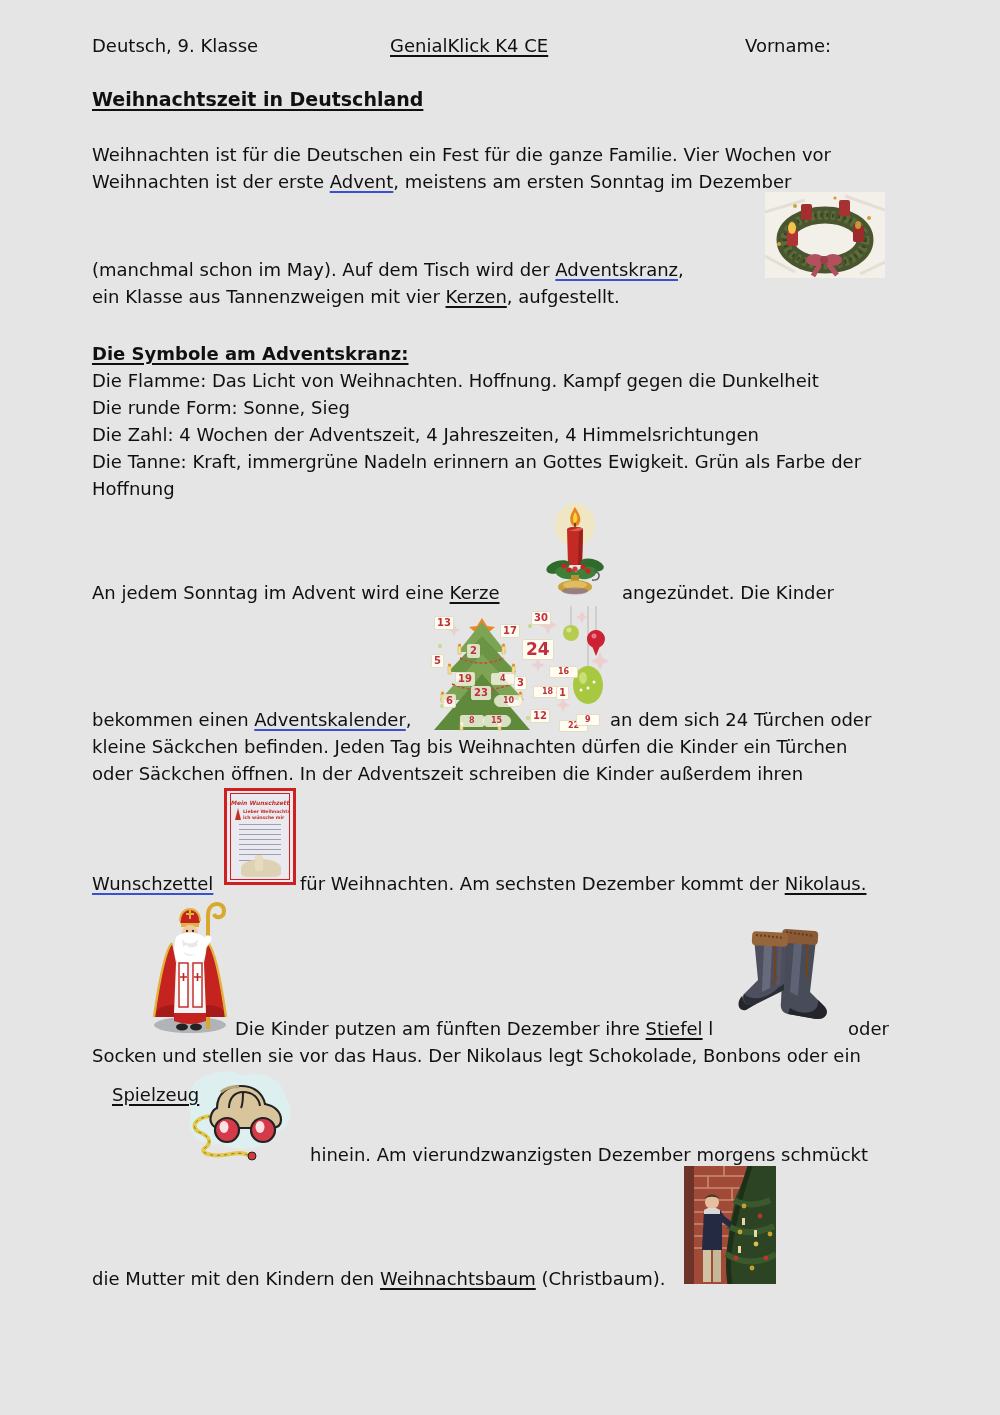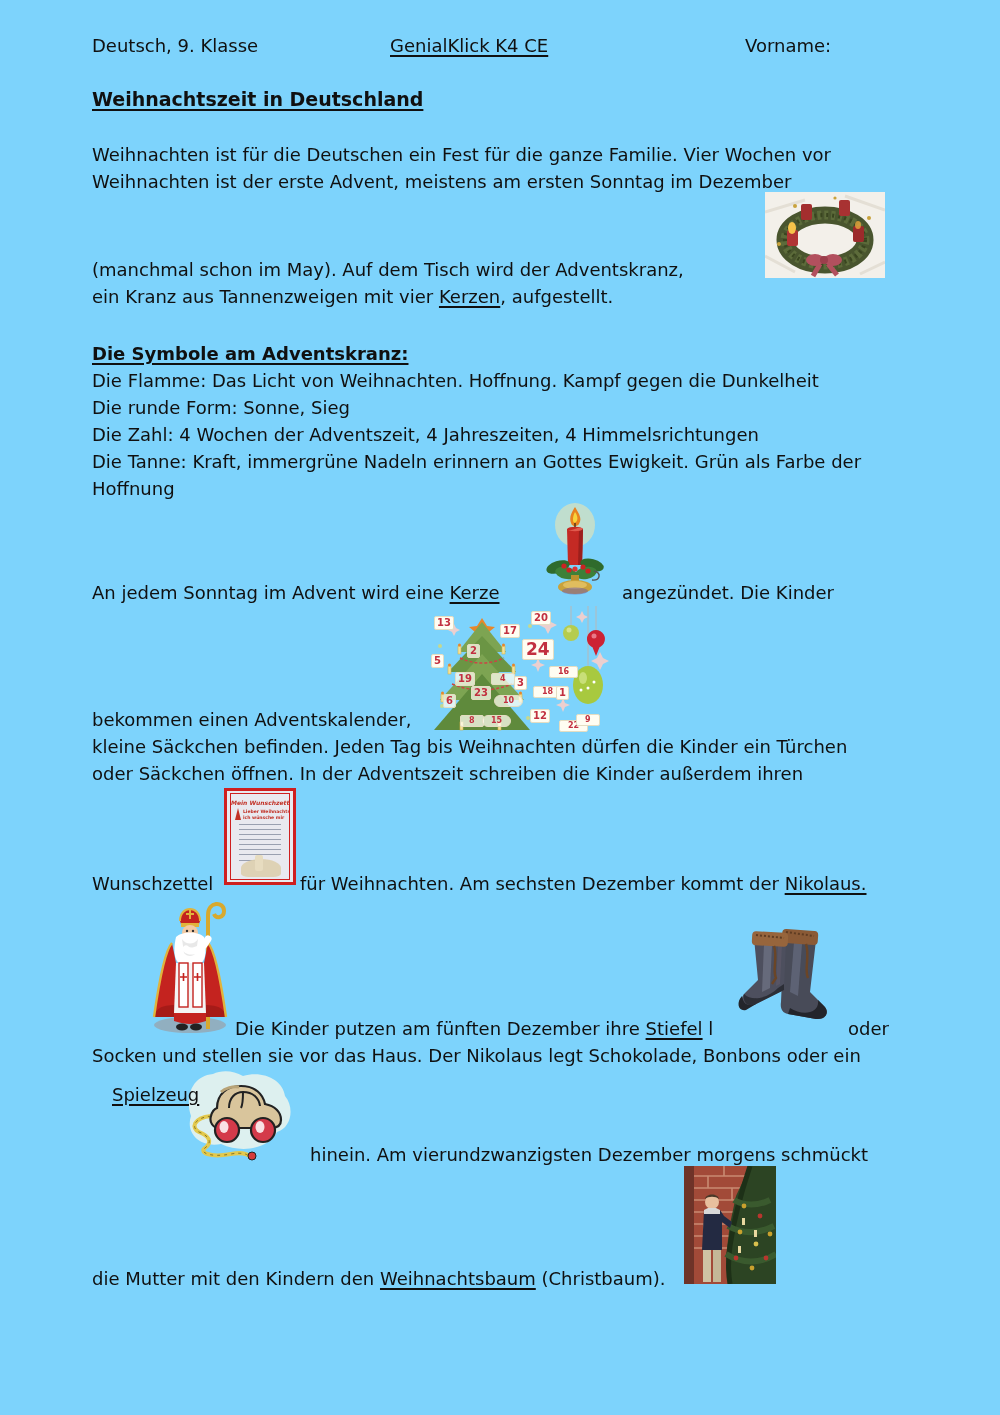--- a/index.html
+++ b/index.html
@@ -1,21 +1,21 @@
 <!DOCTYPE html>
 <html><head>
 <meta charset="utf-8">
 <style>
   html,body{margin:0;padding:0;background:#ffffff;}
-  .page{position:relative;width:1000px;height:1415px;background:#7dd3fc;overflow:hidden;
+  .page{position:relative;width:1000px;height:1415px;background:#e5e5e5;overflow:hidden;
         font-family:"DejaVu Sans",sans-serif;color:#101010;}
   .line{position:absolute;white-space:nowrap;font-size:18px;line-height:27px;}
   .bold{font-weight:bold;}
   .u{text-decoration:underline;text-decoration-thickness:1.6px;text-underline-offset:3px;}
-  .ub{text-decoration-color:#3b4fd0;text-decoration-thickness:2px;
+  .ub{text-decoration:underline;text-decoration-color:#3b4fd0;text-decoration-thickness:2px;
       text-underline-offset:3px;cursor:pointer;text-align:right;}
   .img{position:absolute;}
   
   .note{box-sizing:border-box;background:#e9e9ef;border:3px solid #cf1f1f;padding:2px 3px;}
   .note .inner{box-sizing:border-box;width:100%;height:100%;border:1px solid #cf1f1f;
                position:relative;overflow:hidden;}
   .note .t1{position:absolute;top:5px;left:0;width:100%;text-align:center;font-size:6px;
             font-style:italic;font-weight:bold;color:#c23227;white-space:nowrap;}
   .note .t2{position:absolute;top:15px;left:12px;font-size:4.5px;font-weight:bold;color:#c23227;white-space:nowrap;}
   .note .t3{position:absolute;top:21px;left:12px;font-size:4.5px;font-weight:bold;color:#c23227;white-space:nowrap;}
@@ -67,21 +67,21 @@
       <circle cx="70" cy="6" r="1.6" fill="#c9a23c"></circle>
     <g>
       <ellipse cx="50" cy="68" rx="9" ry="6" fill="#b2505e"></ellipse>
       <ellipse cx="68" cy="68" rx="9" ry="6" fill="#b2505e"></ellipse>
       <circle cx="59" cy="68" r="4" fill="#9c3e4c"></circle>
       <path d="M55 72 L48 84 M63 72 L72 83" stroke="#b2505e" stroke-width="5" fill="none"></path>
     </g>
   </svg>
 
   <div class="line" style="left:92px;top:256px;"><span>(manchmal schon im May). Auf dem Tisch wird der </span><span class="ub">Adventskranz</span><span>,</span></div>
-  <div class="line" style="left:92px;top:283px;"><span>ein Kranz aus Tannenzweigen mit vier </span><span class="u">Kerzen</span><span>, aufgestellt.</span></div>
+  <div class="line" style="left:92px;top:283px;"><span>ein Klasse aus Tannenzweigen mit vier </span><span class="u">Kerzen</span><span>, aufgestellt.</span></div>
 
   <div class="line u" style="left:92px;top:340px;font-weight:bold;"><span>Die Symbole am Adventskranz:</span></div>
   <div class="line" style="left:92px;top:367px;"><span>Die Flamme: Das Licht von Weihnachten. Hoffnung. Kampf gegen die Dunkelheit</span></div>
   <div class="line" style="left:92px;top:394px;"><span>Die runde Form: Sonne, Sieg</span></div>
   <div class="line" style="left:92px;top:421px;"><span>Die Zahl: 4 Wochen der Adventszeit, 4 Jahreszeiten, 4 Himmelsrichtungen</span></div>
   <div class="line" style="left:92px;top:448px;"><span>Die Tanne: Kraft, immergrüne Nadeln erinnern an Gottes Ewigkeit. Grün als Farbe der</span></div>
   <div class="line" style="left:92px;top:475px;"><span>Hoffnung</span></div>
 
   <svg class="img" style="left:538px;top:503px;" width="74" height="95" viewBox="0 0 74 95">
     <ellipse cx="37" cy="22" rx="20" ry="22" fill="#f8e8a8" opacity=".55"></ellipse>
@@ -165,41 +165,42 @@
         <circle cx="164" cy="30" r="2.5" fill="#e87888"></circle>
         <ellipse cx="158" cy="79" rx="15" ry="19" fill="#a8c93f"></ellipse>
         <ellipse cx="153" cy="72" rx="4" ry="6" fill="#c8df78"></ellipse>
         <circle cx="158" cy="82" r="1.5" fill="#fff"></circle>
           <circle cx="164" cy="76" r="1.5" fill="#fff"></circle>
         <circle cx="151" cy="84" r="1.5" fill="#fff"></circle>
       </g>
     </svg>
     <span class="tile" style="left:4px;top:10px;">13</span>
     <span class="tile" style="left:70px;top:18px;">17</span>
-    <span class="tile" style="left:101px;top:5px;">20</span>
+    <span class="tile" style="left:101px;top:5px;">30</span>
     <span class="tile" style="left:1px;top:48px;">5</span>
     <span class="tile ontree" style="left:37px;top:38px;">2</span>
     <span class="tile big" style="left:92px;top:33px;">24</span>
     <span class="tile sm" style="left:119px;top:60px;">16</span>
     <span class="tile ontree" style="left:25px;top:66px;">19</span>
     <span class="tile ontree sm" style="left:61px;top:67px;">4</span>
     <span class="tile" style="left:84px;top:70px;">3</span>
     <span class="tile ontree" style="left:41px;top:80px;">23</span>
     <span class="tile sm" style="left:103px;top:80px;">18</span>
     <span class="tile" style="left:126px;top:80px;">1</span>
     <span class="tile ontree" style="left:13px;top:88px;">6</span>
     <span class="tile ontree sm" style="left:64px;top:89px;border-radius:6px;">10</span>
     <span class="tile ontree sm" style="left:30px;top:109px;">8</span>
     <span class="tile ontree sm" style="left:52px;top:109px;border-radius:6px;">15</span>
     <span class="tile" style="left:100px;top:103px;">12</span>
     <span class="tile sm" style="left:129px;top:114px;">22</span>
     <span class="tile sm" style="left:146px;top:108px;">9</span>
   </div>
 
   <div class="line" style="left:92px;top:706px;"><span>bekommen einen </span><span class="ub">Adventskalender</span><span>,</span></div>
+  <div class="line" style="left:610px;top:706px;"><span>an dem sich 24 Türchen oder</span></div>
   <div class="line" style="left:92px;top:733px;"><span>kleine Säckchen befinden. Jeden Tag bis Weihnachten dürfen die Kinder ein Türchen</span></div>
   <div class="line" style="left:92px;top:760px;"><span>oder Säckchen öffnen. In der Adventszeit schreiben die Kinder außerdem ihren</span></div>
 
   <div class="img note" style="left:224px;top:788px;width:72px;height:97px;">
     <div class="inner">
       <div class="t1">Mein Wunschzettel</div>
       <div class="santa"></div>
       <div class="t2">Lieber Weihnachtsmann,</div>
       <div class="t3">ich wünsche mir</div>
       <div class="rule" style="top:30px;"></div>

